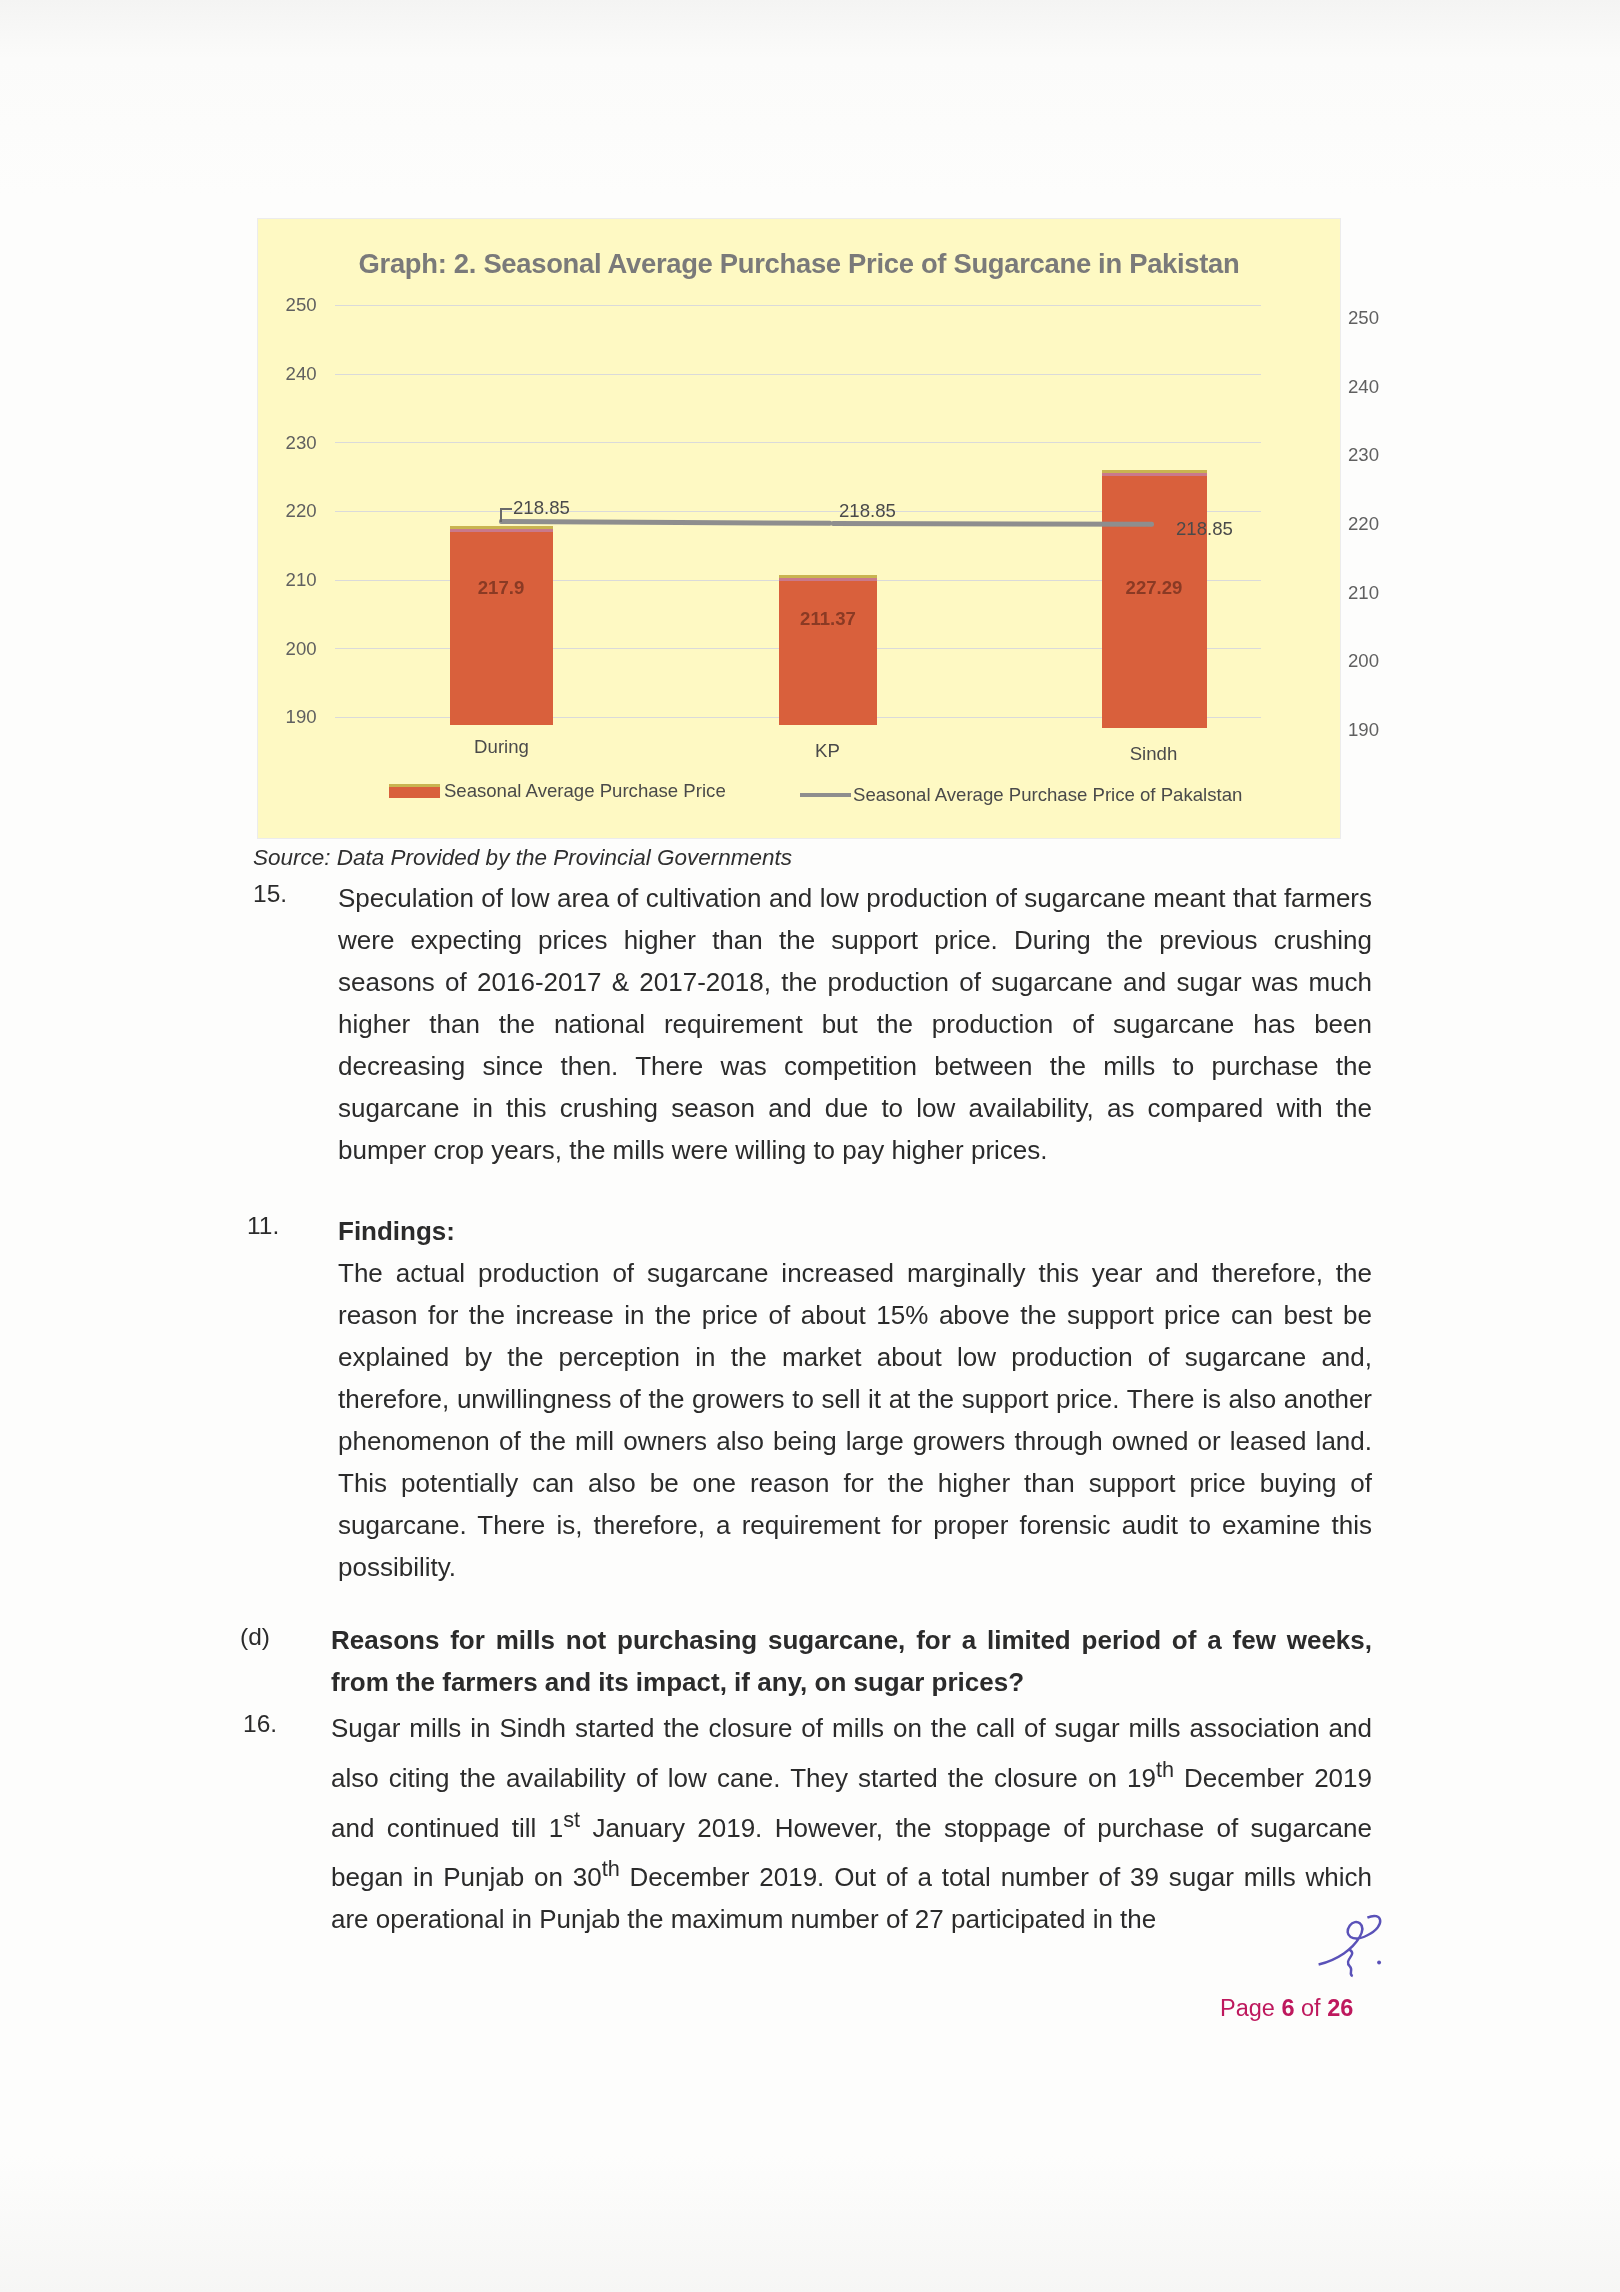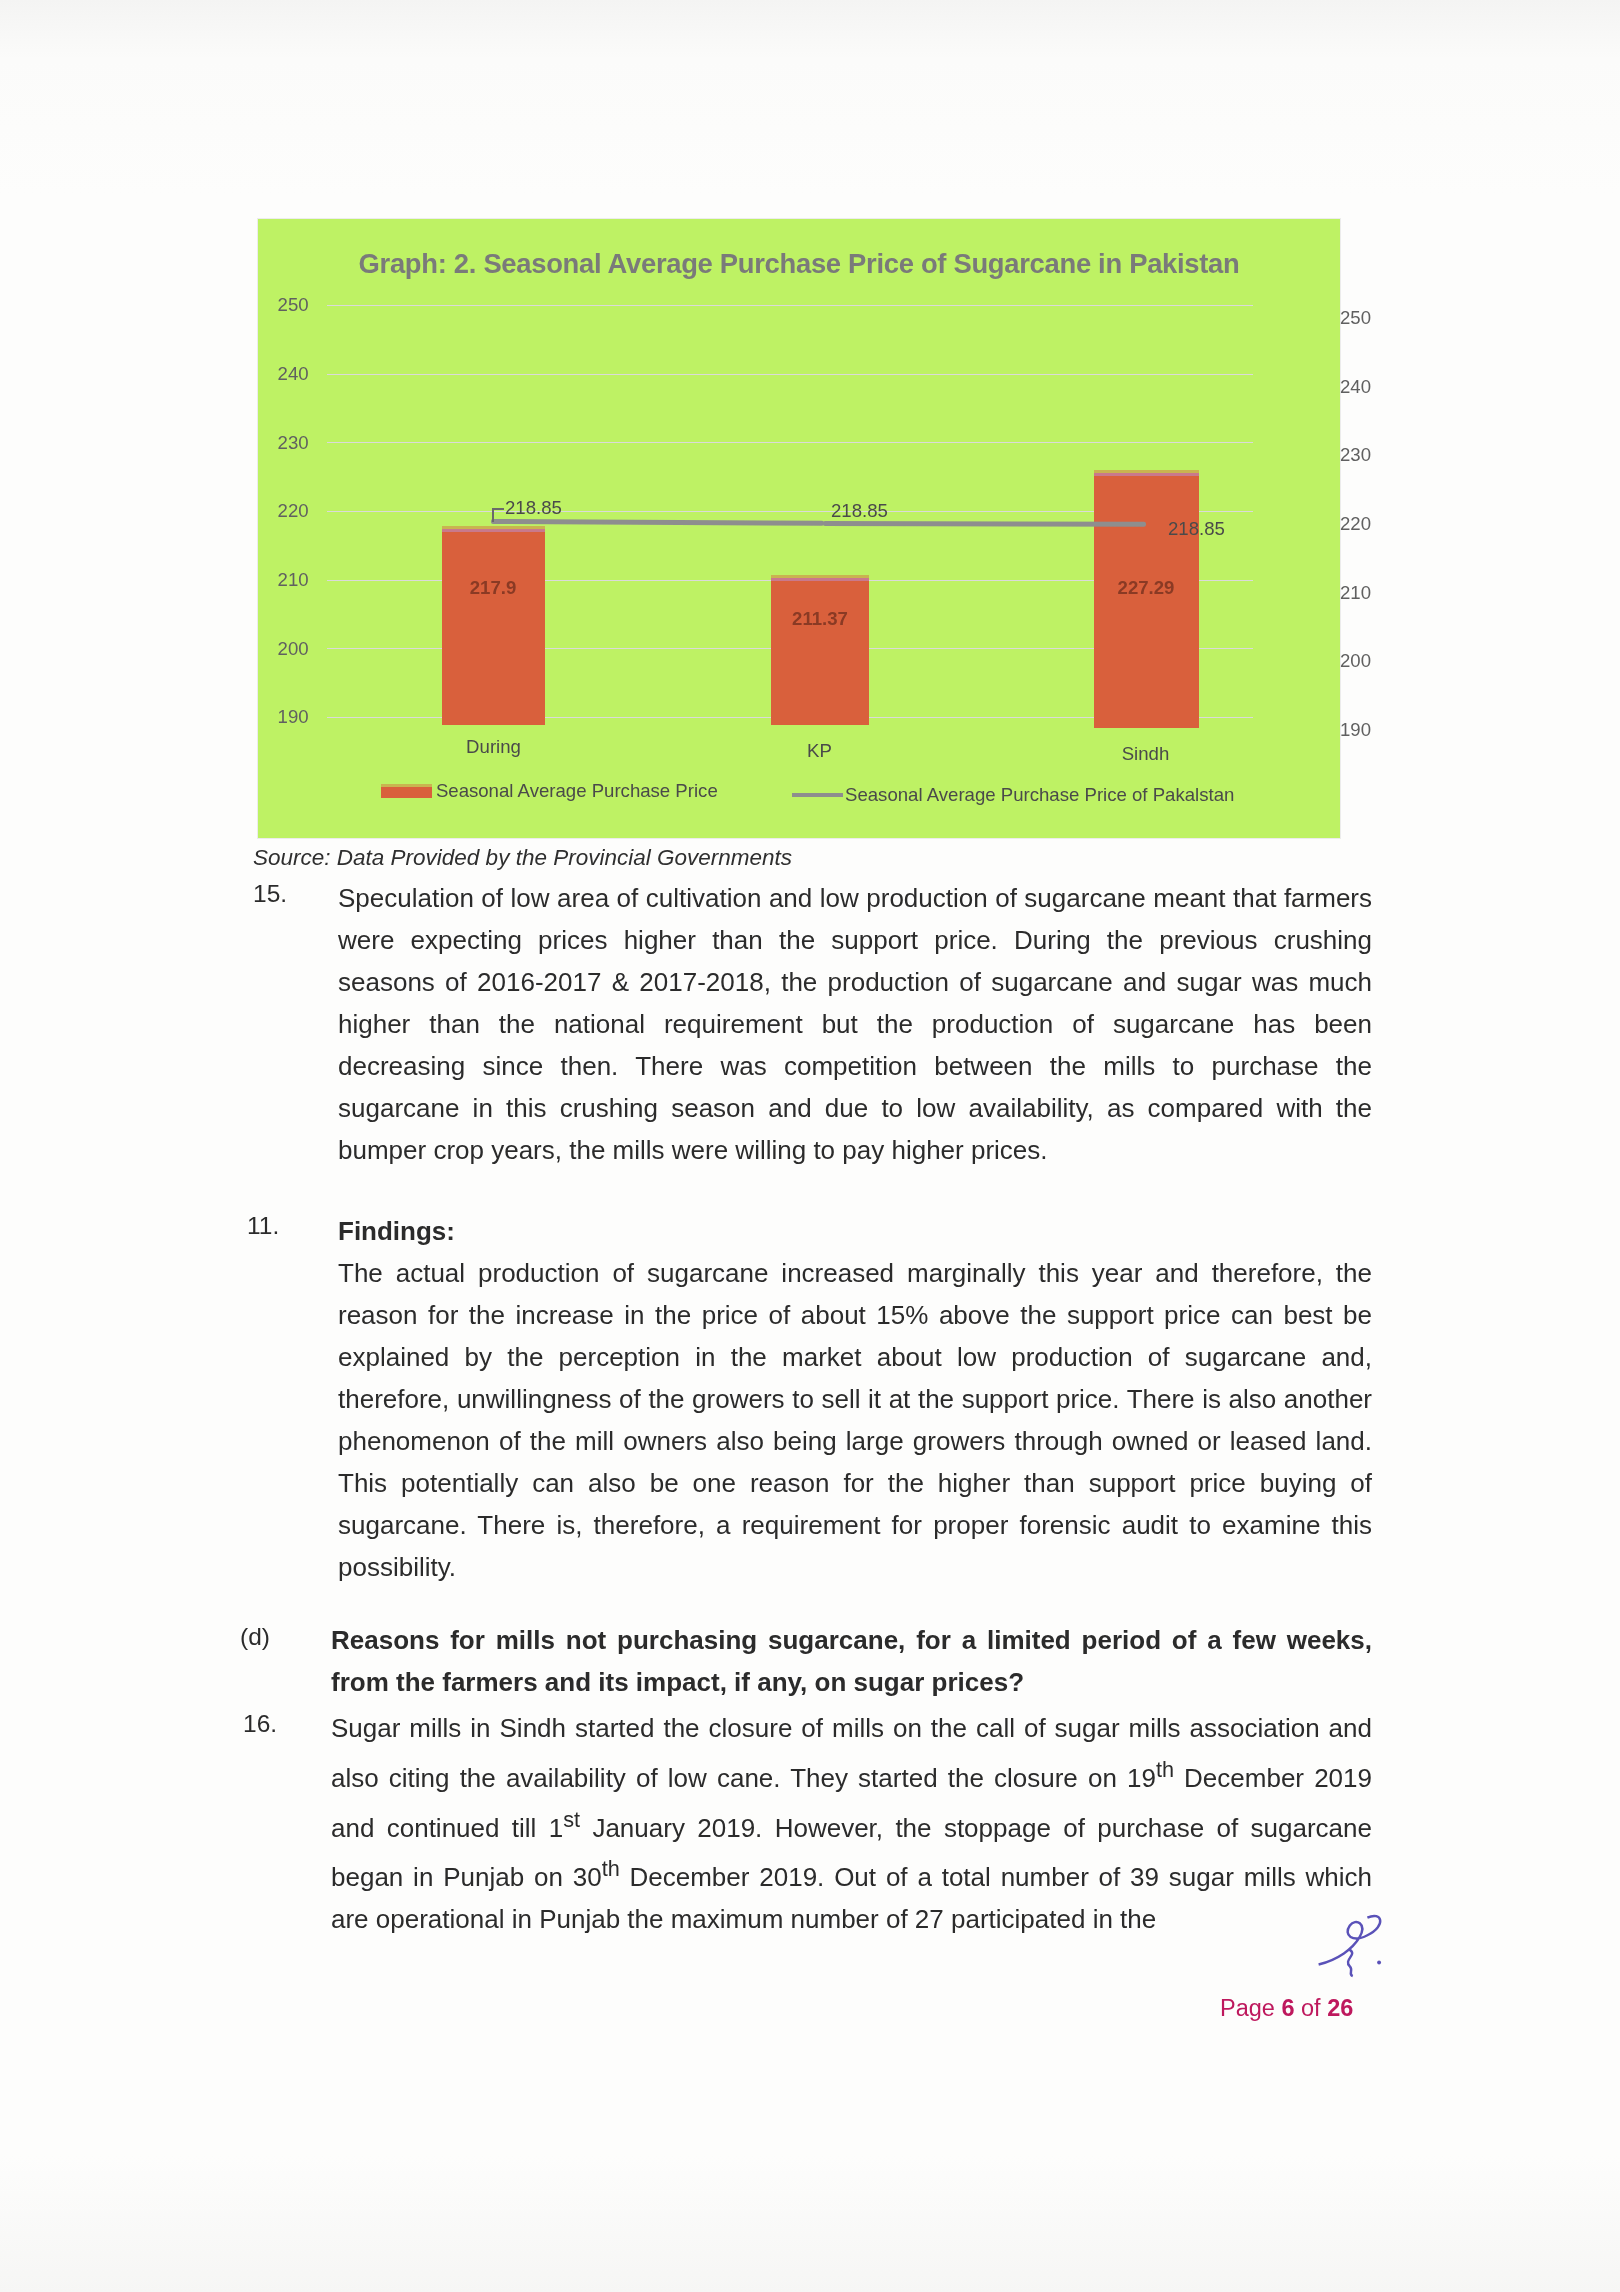--- a/index.html
+++ b/index.html
@@ -11,29 +11,29 @@
     color: #2b2b2b;
     overflow: hidden;
   }
   .page-shade {
     position: absolute; left: 0; top: 0; width: 1620px; height: 2293px;
     background: linear-gradient(180deg, #f4f4f3 0px, #fbfbfa 59px, #fdfdfc 196px, #fdfdfc 2156px, #f6f6f5 2293px);
   }
   
   .chart-frame {
     position: absolute; left: 257px; top: 218px; width: 1082px; height: 619px;
-    background: #bef264;
+    background: #fef9c3;
     border: 1px solid #ececec;
   }
   .chart-title {
     position: absolute; left: 0; right: 0; top: 29px;
     text-align: center; font-size: 27.4px; font-weight: bold; color: #7a7a7a;
     letter-spacing: -0.3px;
   }
-  .plot { position: absolute; left: 0; top: 0; width: 100%; height: 100%; }
+  .plot { position: absolute; left: 8px; top: 0; width: 100%; height: 100%; }
   .ytick-left, .ytick-right {
     position: absolute; font-size: 18.6px; color: #606060;
   }
   .ytick-left { left: 19.6px; }
   .ytick-right { left: 1076px; text-align: right; width: 0; }
   .ytick-right span { position: absolute; right: -37px; }
   .gridline {
     position: absolute; left: 69px; width: 926px; height: 1px; background: #dadada;
   }
   .bar {

